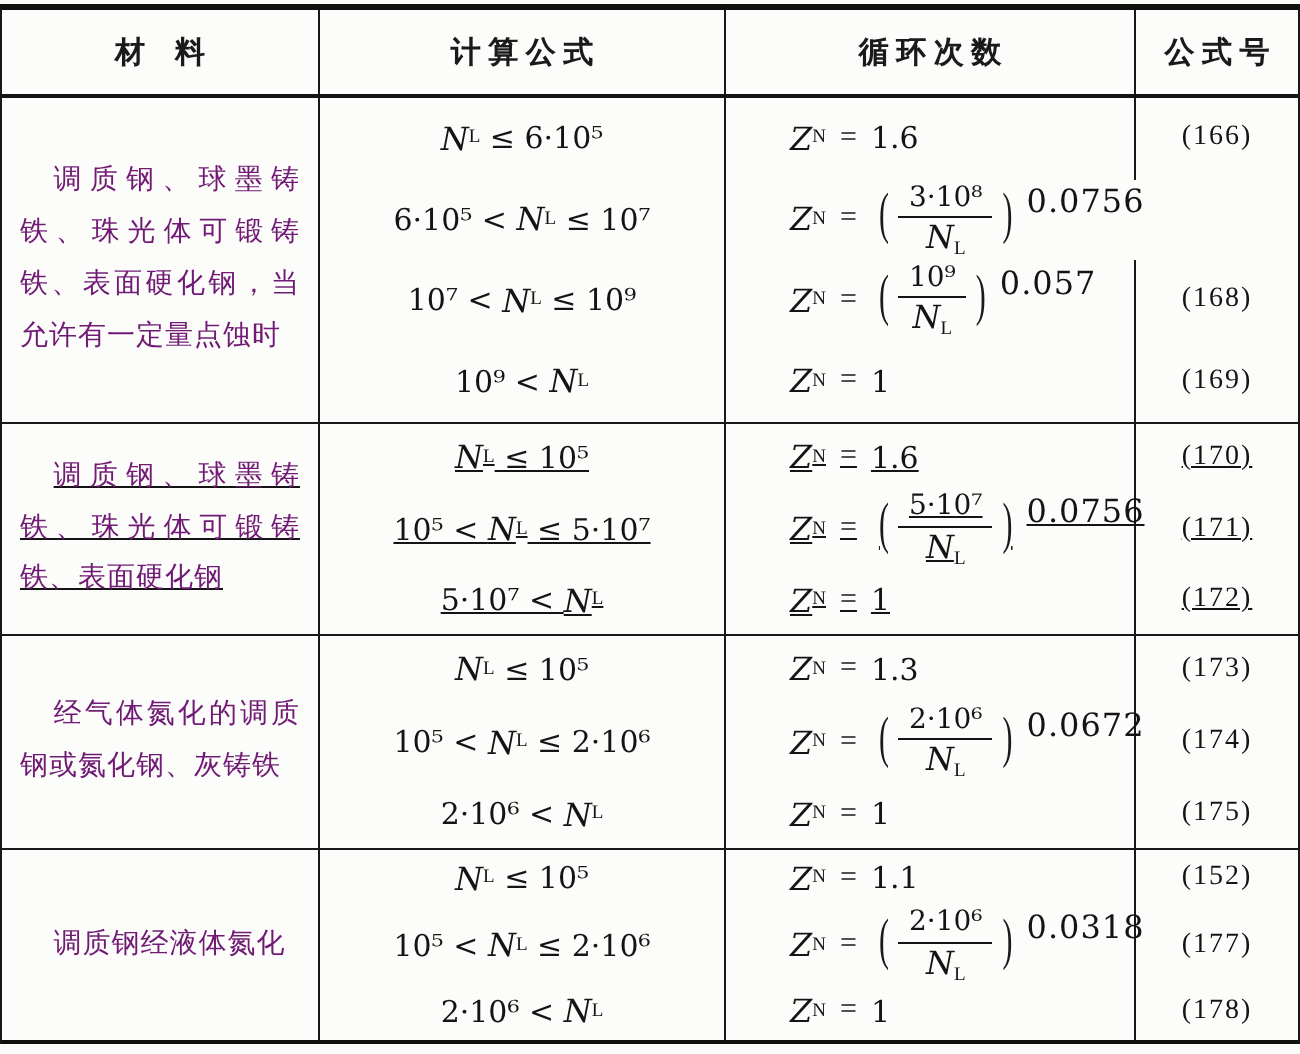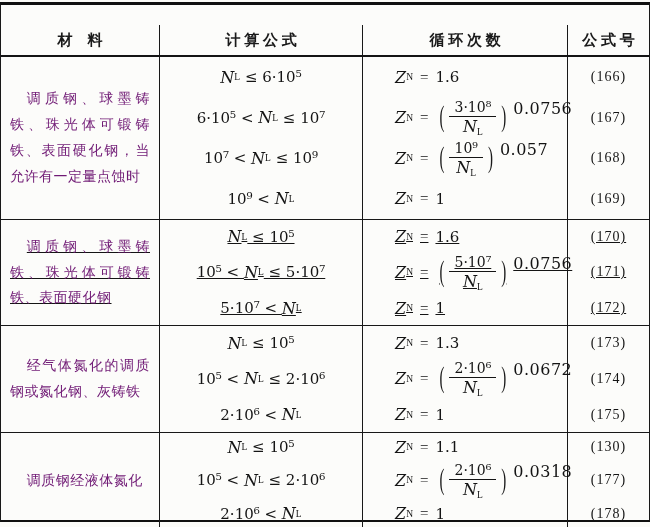--- a/index.html
+++ b/index.html
@@ -8,21 +8,21 @@
     font-family:"Liberation Serif","DejaVu Serif",serif;color:#141414;
   }
   .page{position:relative;width:650px;height:527px;}
   .tbl{
     position:absolute;left:0;top:2px;width:650px;height:520px;
     box-sizing:border-box;background:#fcfcfa;
     border:1.6px solid #181818;border-top:3px solid #101010;border-bottom:2.5px solid #101010;
   }
   .hdr{
     display:grid;grid-template-columns:158px 203px 205px 1fr;
-    height:32px;border-bottom:2.2px solid #141414;box-sizing:border-box;margin-top:20px;
+    height:44px;border-bottom:2.2px solid #141414;box-sizing:border-box;
   }
   .hcell{
     display:flex;align-items:center;justify-content:center;
     font-size:15px;font-weight:bold;white-space:pre;color:#1a1a1a;
   }
   .hcell.b{border-left:1.7px solid #181818;}
   .group{
     display:grid;grid-template-columns:158px 203px 205px 1fr;
     box-sizing:border-box;
   }
@@ -99,23 +99,20 @@
           <sub>N</sub>
         <span class="eq">=</span>
         <span class="paren">(</span>
         <span class="frac">
           <span class="num">3·10⁸</span>
           <span class="den"><i class="var">N</i><sub>L</sub></span>
         </span>
         <span class="paren">)</span>
         <span class="expo">0.0756</span>
       </div>
-      <div class="cell ncell">
-        <span>(167)</span>
-      </div>
 
       <div class="cell ccell">
         <span class="pre">10⁷ &lt; </span>
           <i class="var">N</i>
           <sub>L</sub>
           <span class="post"> ≤ 10⁹</span>
       </div>
       <div class="cell fcell">
         <i class="var">Z</i>
           <sub>N</sub>
@@ -280,21 +277,21 @@
           <sub>L</sub>
           <span class="post"> ≤ 10⁵</span>
       </div>
       <div class="cell fcell">
         <i class="var">Z</i>
           <sub>N</sub>
         <span class="eq">=</span>
         <span class="val">1.1</span>
       </div>
       <div class="cell ncell">
-        <span>(130)</span>
+        <span>(152)</span>
       </div>
 
       <div class="cell ccell">
         <span class="pre">10⁵ &lt; </span>
           <i class="var">N</i>
           <sub>L</sub>
           <span class="post"> ≤ 2·10⁶</span>
       </div>
       <div class="cell fcell">
         <i class="var">Z</i>

